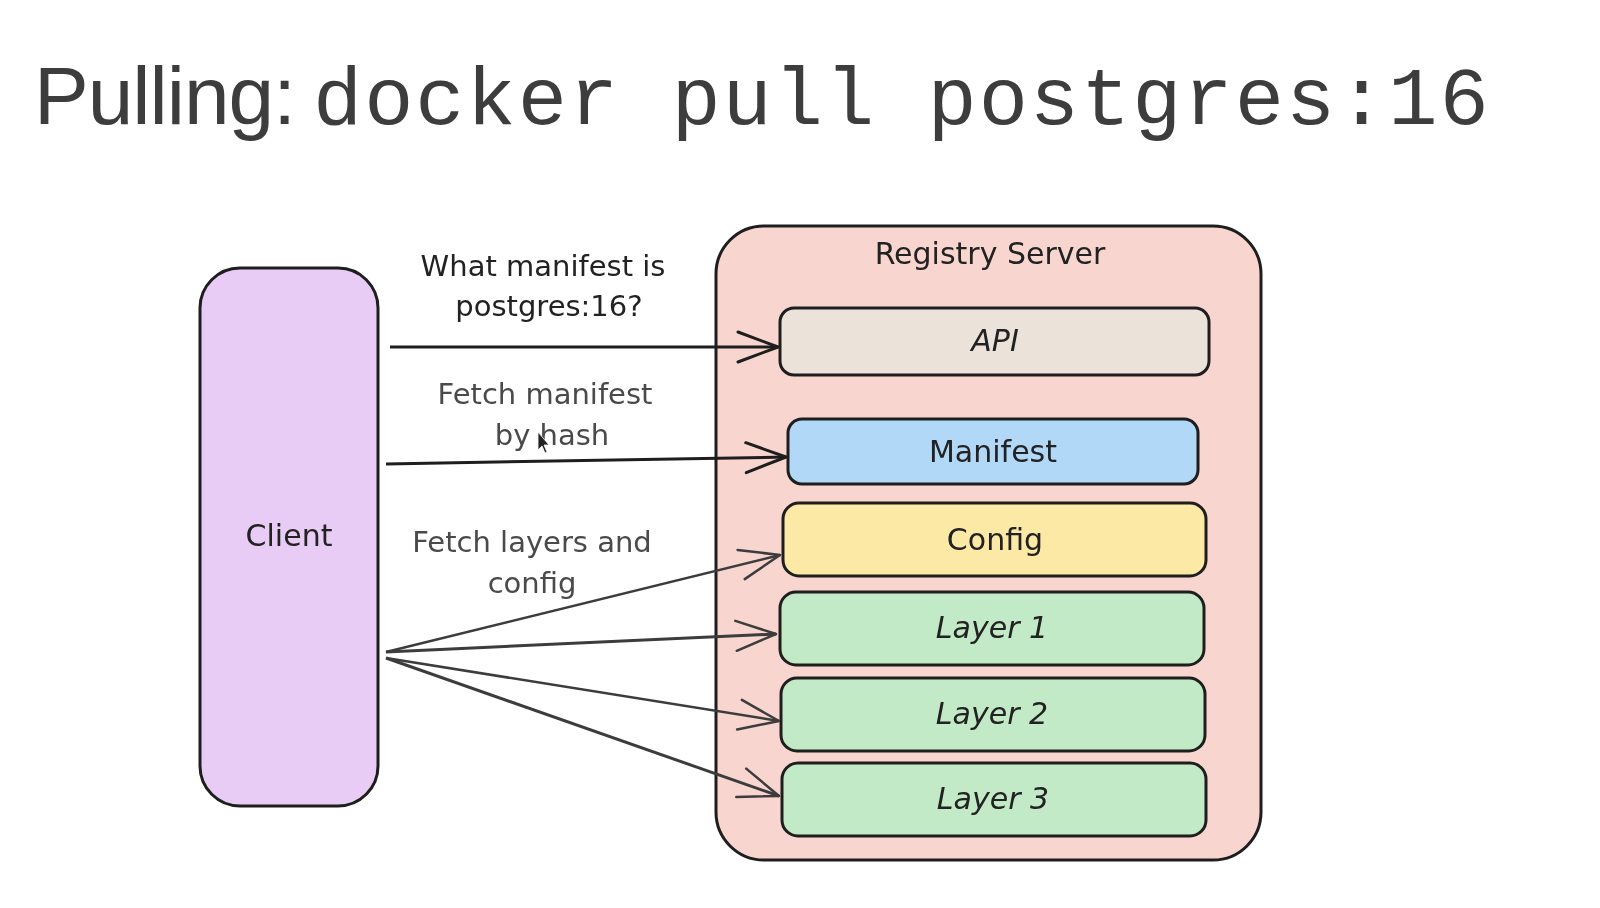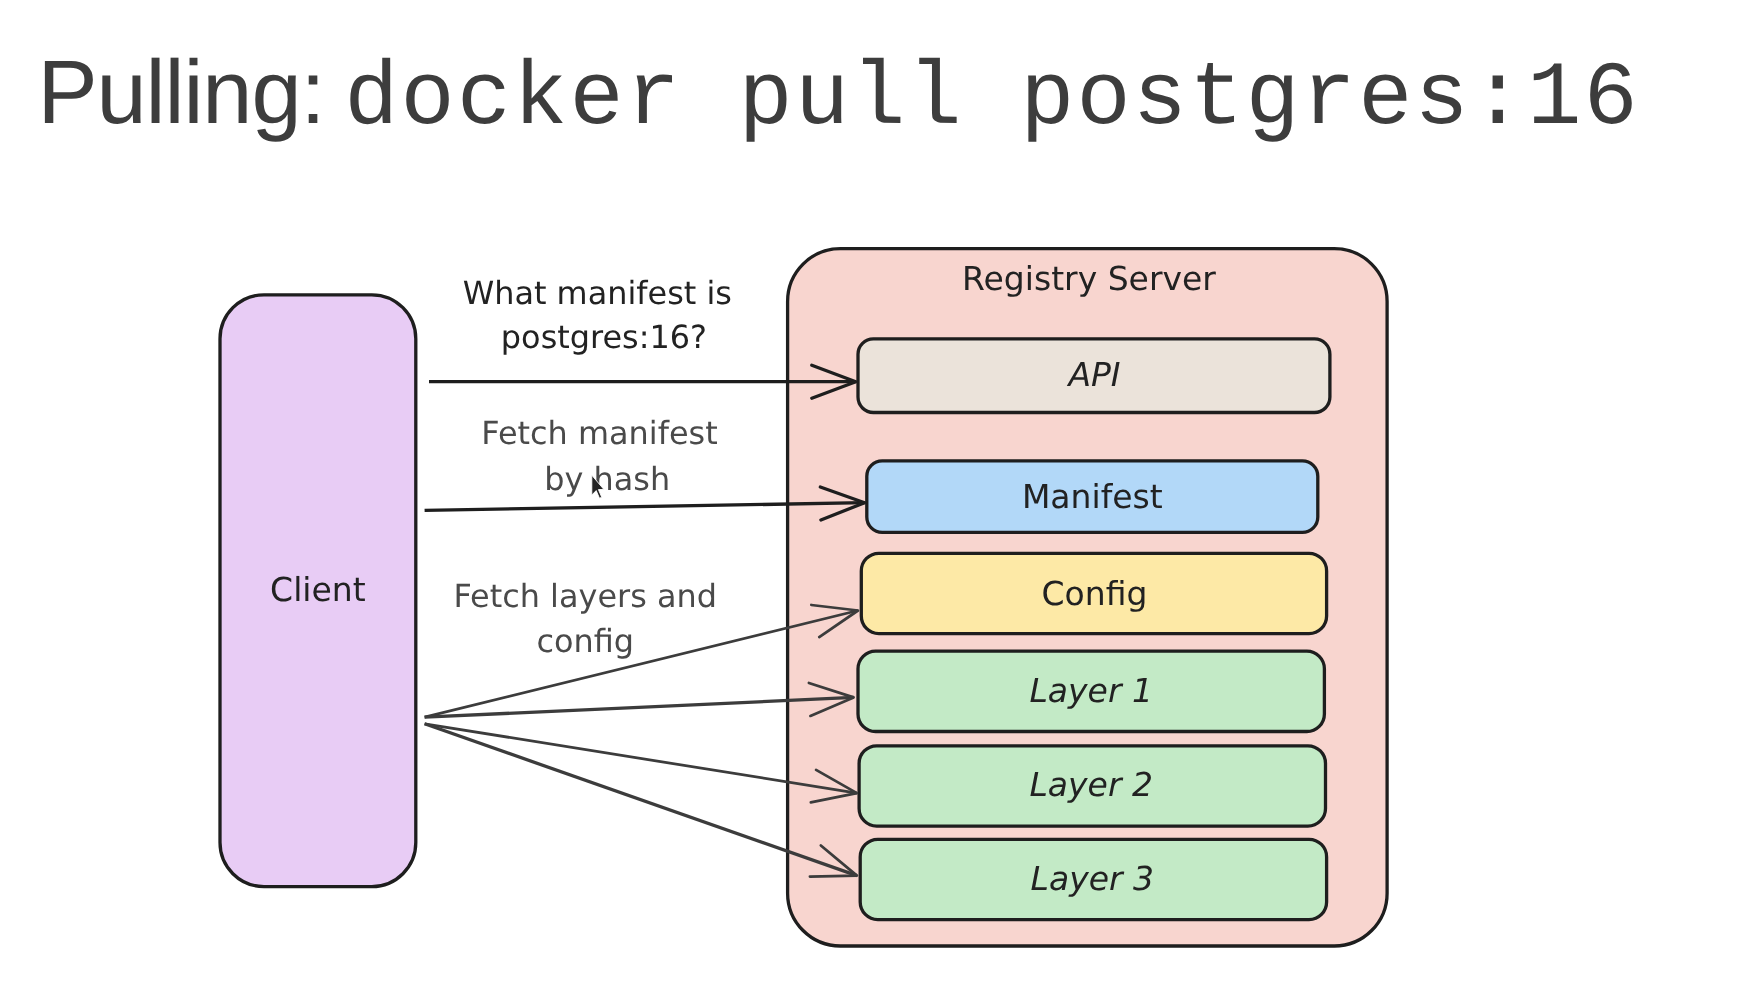--- a/index.html
+++ b/index.html
@@ -1,18 +1,18 @@
 <!DOCTYPE html>
 <html><head>
 <meta charset="utf-8">
 <style>
   html, body { margin: 0; padding: 0; background: #ffffff; }
   body { width: 1600px; height: 908px; position: relative; overflow: hidden; }
   .title {
-    position: absolute; left: 34px; top: 44px;
+    position: absolute; left: 34px; top: 55px;
     font-size: 82px; color: #3d3d3d; line-height: 1; white-space: nowrap;
   }
   .title .lead { font-family: "Liberation Sans", "DejaVu Sans", sans-serif; letter-spacing: -1px; }
   .title .cmd { font-family: "Liberation Mono", "DejaVu Sans Mono", monospace; margin-left: 18px; letter-spacing: 2px; }
   svg#diagram { position: absolute; left: 0; top: 0; }
   .hand { font-family: "DejaVu Sans", sans-serif; }
 </style>
 </head>
 <body>
 

